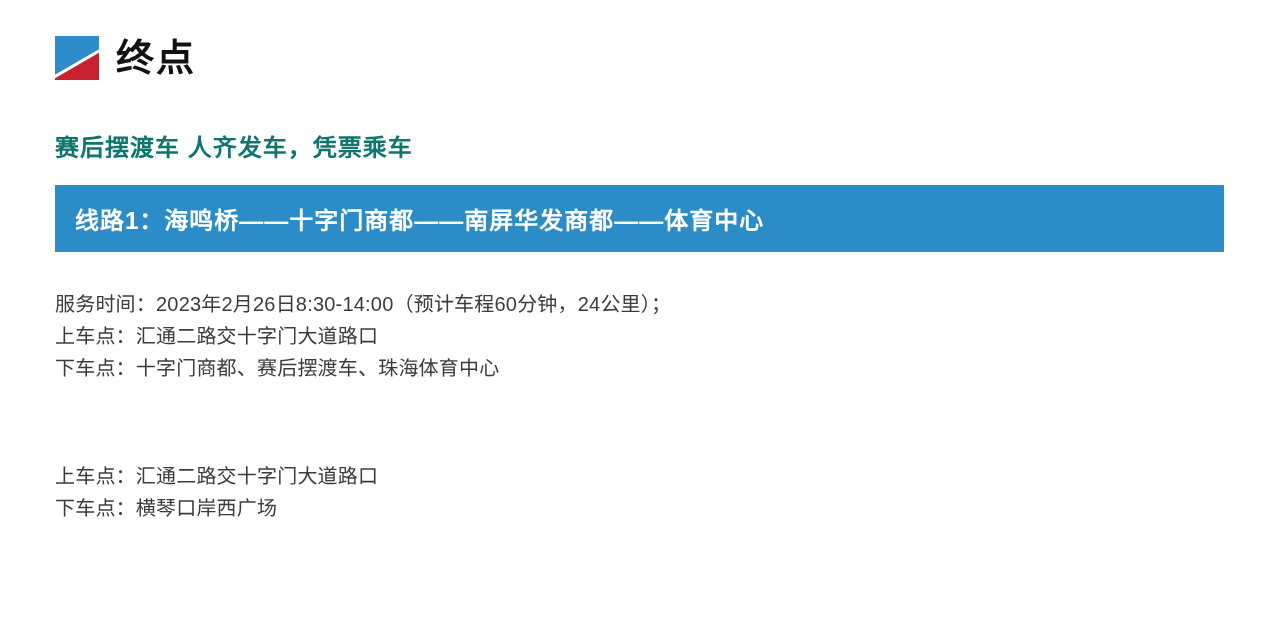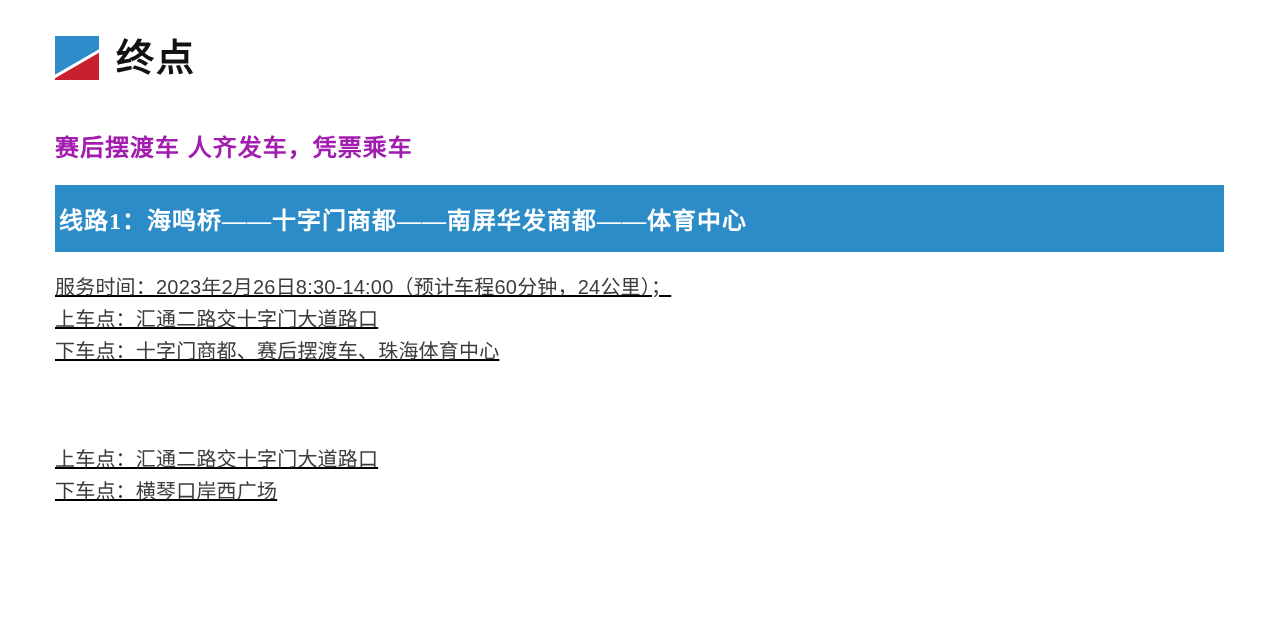--- a/index.html
+++ b/index.html
@@ -62,56 +62,54 @@
     white-space: nowrap;
   }
 
   
   .subheadline {
     position: absolute;
     left: 55px;
     top: 128px;
     font-size: 24px;
     font-weight: bold;
-    color: #a21caf;
+    color: #0f766e;
     letter-spacing: 1px;
     white-space: nowrap;
   }
 
   
   .route-block {
     position: absolute;
     left: 55px;
     width: 1169px;
   }
   #route-block-1 { top: 185px; }
   #route-block-2 { top: 424px; }
 
   .route-banner {
     height: 67px;
     display: flex;
     align-items: center;
-    padding-left: 4px;
+    padding-left: 20px;
     box-sizing: border-box;
-    font-family: Liberation Serif, serif;
   }
   .route-banner .banner-text {
     font-size: 24px;
     font-weight: bold;
     color: #ffffff;
     letter-spacing: 1px;
     white-space: nowrap;
   }
   .banner-primary { background: #2b8cc8; }
   .banner-secondary { background: #0b4491; }
 
   .route-details {
-    padding-top: 19px;
+    padding-top: 36px;
     padding-left: 0px;
-    text-decoration: underline;
   }
   .detail-line {
     font-size: 20px;
     line-height: 32px;
     color: #3c3c3c;
     white-space: nowrap;
     letter-spacing: 0.2px;
   }
 </style>
 </head>

